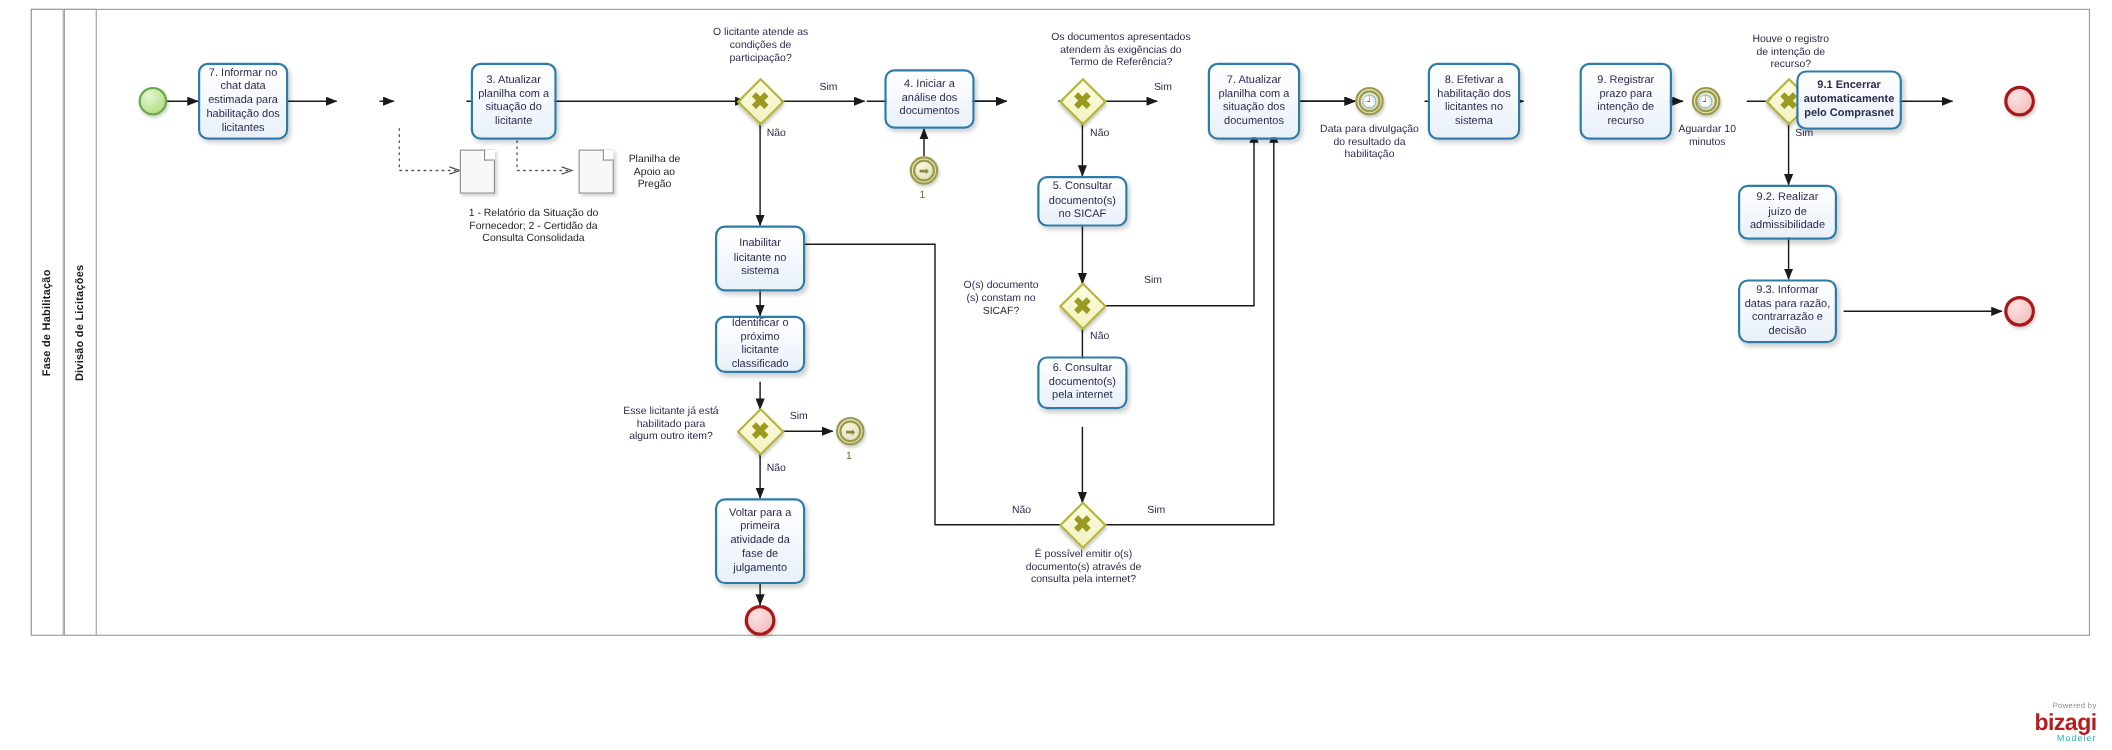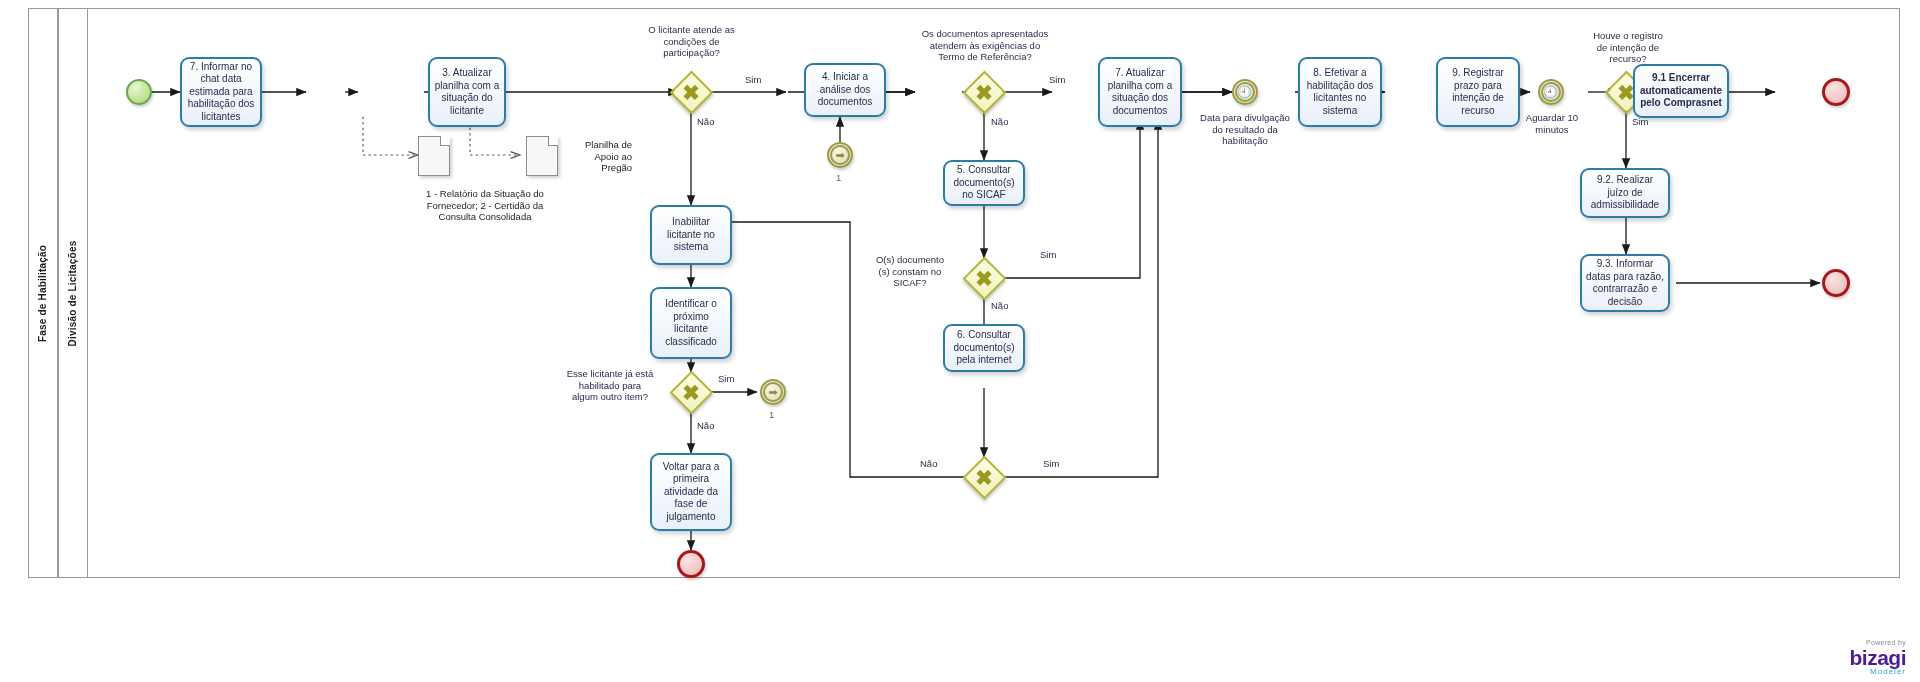--- a/index.html
+++ b/index.html
@@ -173,21 +173,21 @@
   }
   .brand .powered {
     font-size: 7px;
     color: #8a8a8a;
     letter-spacing: .3px;
     margin-bottom: 1px;
   }
   .brand .logo {
     font-size: 21px;
     font-weight: bold;
-    color: #4c1d95;
+    color: #b91c1c;
     letter-spacing: -0.5px;
   }
   .brand .sub {
     font-size: 8px;
     color: #2aa9c8;
     letter-spacing: 1px;
   }
   svg.edges { position: absolute; left: 0; top: 0; width: 1920px; height: 682px; pointer-events: none; }
 </style>
 </head>
@@ -281,21 +281,21 @@
   <div class="task" style="left:428px; top:57px; width:78px; height:70px;">
     <span>3. Atualizar planilha com a situação do licitante</span>
   </div>
 
   <div class="docshape" style="left:418px; top:136px;"></div>
   <div class="lbl lbl-dark" style="left:360px; top:188px; width:250px;">1 - Relatório da Situação do
 Fornecedor; 2 - Certidão da
 Consulta Consolidada</div>
 
   <div class="docshape" style="left:526px; top:136px;"></div>
-  <div class="lbl lbl-dark" style="left:558px; top:139px; width:74px; text-align:right;">Planilha de
+  <div class="lbl lbl-dark" style="left:558px; top:139px; width:74px; text-align:center;">Planilha de
 Apoio ao
 Pregão</div>
 
   <div class="gateway" style="left:672px; top:73px;">
     <div class="gw-diamond"></div>
     <div class="gw-x"></div>
   </div>
   <div class="lbl" style="left:614px; top:24px; width:155px;">O licitante atende as
 condições de
 participação?</div>
@@ -310,21 +310,21 @@
     <div class="inner-ring">
         <span class="glyph-link"></span>
       </div>
   </div>
   <div class="lnum" style="left:836px; top:172px;">1</div>
 
   <div class="gateway" style="left:965px; top:73px;">
     <div class="gw-diamond"></div>
     <div class="gw-x"></div>
   </div>
-  <div class="lbl" style="left:880px; top:28px; width:210px;text-align:center;">Os documentos apresentados
+  <div class="lbl" style="left:914px; top:28px; width:210px;text-align:center;">Os documentos apresentados
 atendem às exigências do
 Termo de Referência?</div>
   <div class="flow-lbl" style="left:1049px; top:74px;">Sim</div>
   <div class="flow-lbl" style="left:991px; top:116px;">Não</div>
 
   <div class="task" style="left:943px; top:160px; width:82px; height:46px;">
     <span>5. Consultar documento(s) no SICAF</span>
   </div>
 
   <div class="gateway" style="left:965px; top:259px;">
@@ -338,20 +338,23 @@
   <div class="flow-lbl" style="left:991px; top:300px;">Não</div>
 
   <div class="task" style="left:943px; top:324px; width:82px; height:48px;">
     <span>6. Consultar documento(s) pela internet</span>
   </div>
 
   <div class="gateway" style="left:965px; top:458px;">
     <div class="gw-diamond"></div>
     <div class="gw-x"></div>
   </div>
+  <div class="lbl" style="left:890px; top:498px; width:190px;">É possível emitir o(s)
+documento(s) através de
+consulta pela internet?</div>
   <div class="flow-lbl" style="left:1043px; top:458px;">Sim</div>
   <div class="flow-lbl" style="left:920px; top:458px;">Não</div>
 
   <div class="task" style="left:1098px; top:57px; width:84px; height:70px;">
     <span>7. Atualizar planilha com a situação dos documentos</span>
   </div>
 
   <div class="event ev-int" style="left:1232px; top:79px;">
     <div class="inner-ring">
         <span class="glyph-timer"></span>
@@ -400,21 +403,21 @@
   <div class="task" style="left:1580px; top:254px; width:90px; height:58px;">
     <span>9.3. Informar datas para razão, contrarrazão e decisão</span>
   </div>
 
   <div class="event ev-end" style="left:1822px; top:269px;"></div>
 
   <div class="task" style="left:650px; top:205px; width:82px; height:60px;align-items:center;">
     <span>Inabilitar licitante no sistema</span>
   </div>
 
-  <div class="task" style="left:650px; top:287px; width:82px; height:72px;">
+  <div class="task" style="left:650px; top:287px; width:82px; height:52px;">
     <span>Identificar o próximo licitante classificado</span>
   </div>
 
   <div class="gateway" style="left:672px; top:373px;">
     <div class="gw-diamond"></div>
     <div class="gw-x"></div>
   </div>
   <div class="lbl" style="left:550px; top:368px; width:120px;">Esse licitante já está
 habilitado para
 algum outro item?</div>

